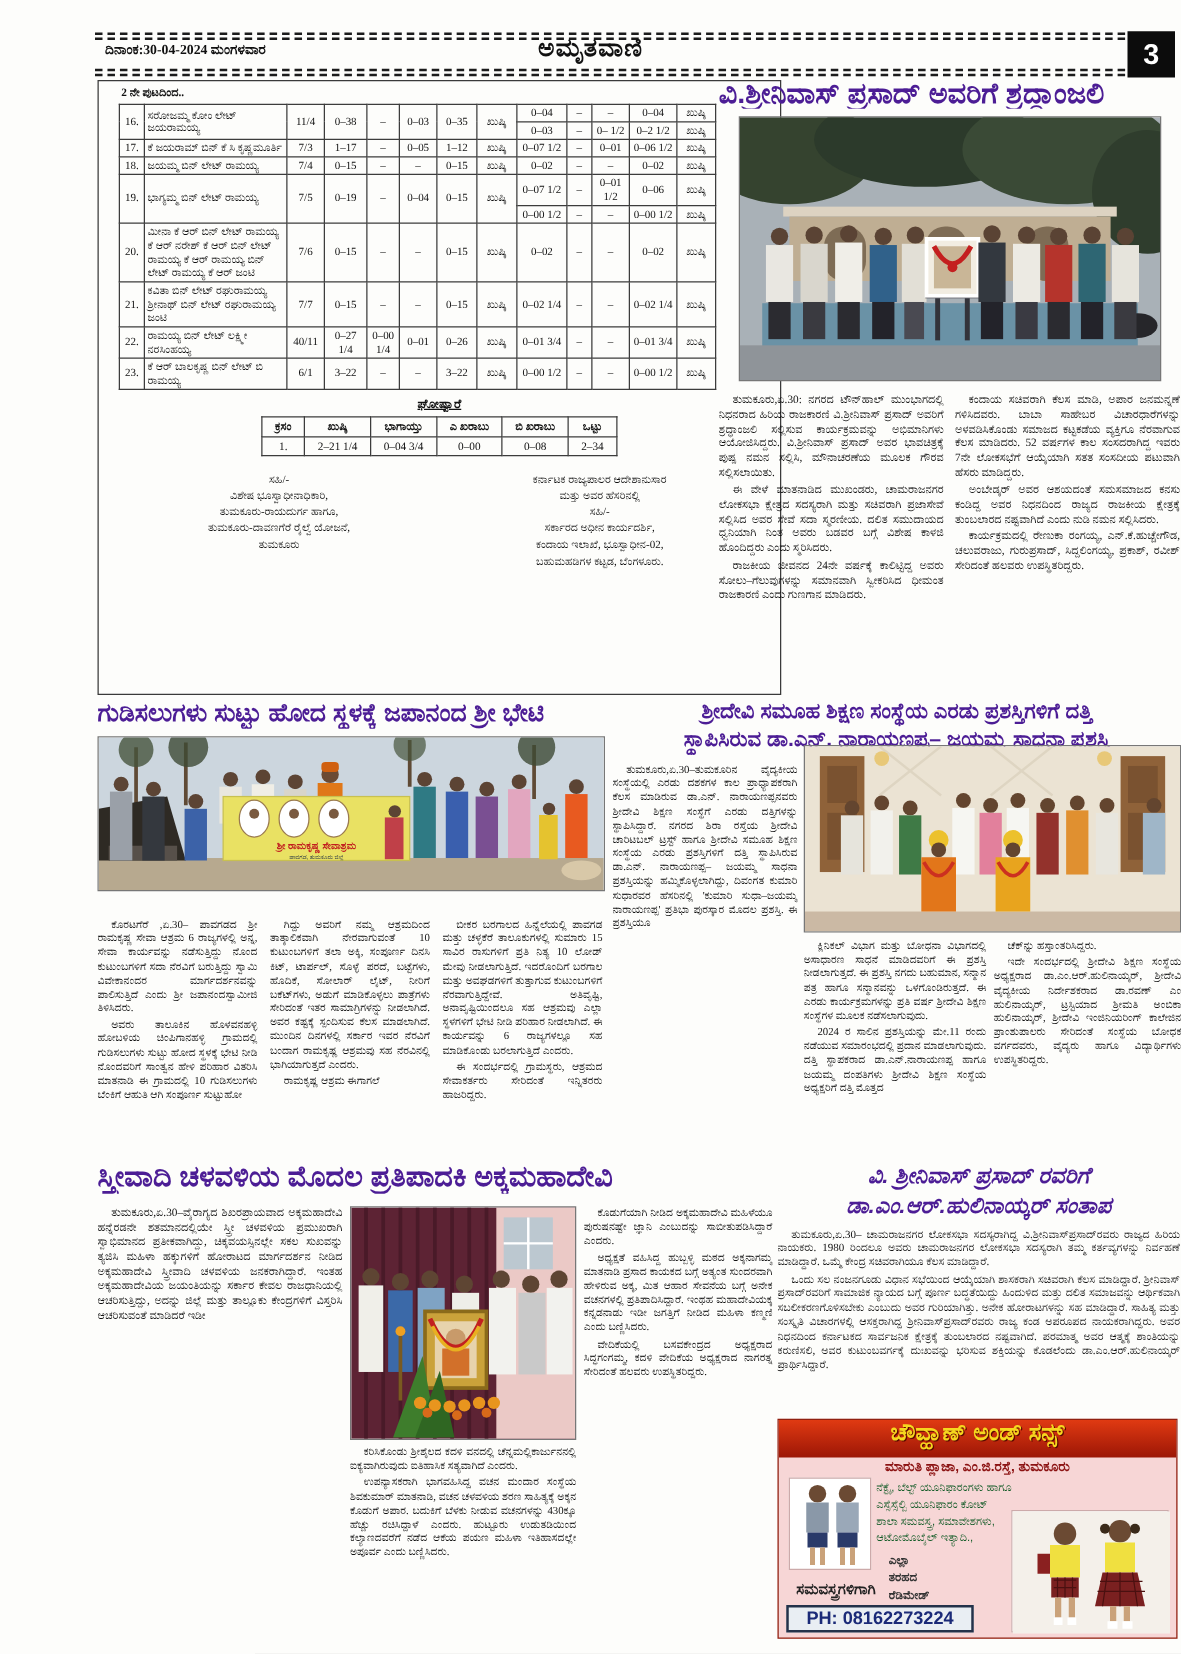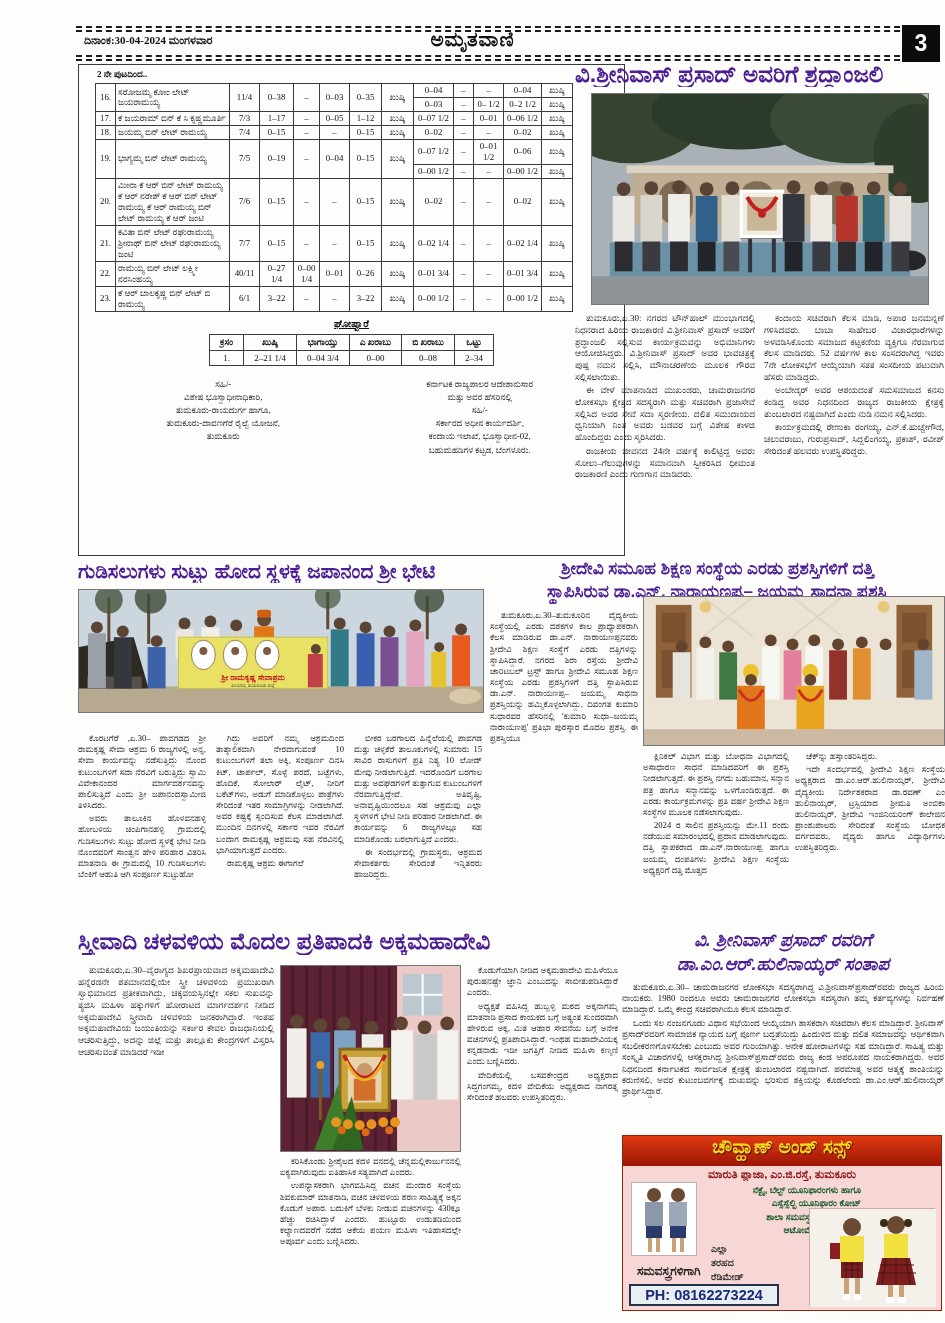--- a/index.html
+++ b/index.html
@@ -64,21 +64,21 @@
 
   
   .artE { position:absolute; left:622px; top:928px; width:322px; }
   .artE .headline { font-size:18px; line-height:1.35; text-align:center; white-space:nowrap; overflow:hidden;font-style:italic; }
   .artE .wide { margin-top:5px; height:148px; overflow:hidden; font-size:8.8px; }
 
   .ad { margin-top:5px; width:320px; height:176px; border:1px solid #902010; background:#f7d6d6; position:relative; overflow:hidden; font-family:"Liberation Sans",sans-serif; }
   .ad-band { height:30px; background:linear-gradient(#e03a12,#9c1606); display:flex; justify-content:center; }
   .ad-brand { color:#f6d71e; font-size:19px; font-weight:bold; text-shadow:1px 1px 0 #5a0a00; white-space:nowrap; }
   .ad-addr { text-align:center; color:#8c1212; font-weight:bold; font-size:11px; padding:2px 17px; }
-  .ad-lines { position:absolute; left:78px; top:48px; width:160px; text-align:right; color:#145c28; font-weight:bold; font-size:9px; line-height:1.5; }
+  .ad-lines { position:absolute; left:78px; top:48px; width:160px; text-align:left; color:#145c28; font-weight:normal; font-size:9px; line-height:1.5; }
   .ad-side { position:absolute; left:88px; top:106px; color:#333; font-weight:bold; font-size:9.5px; line-height:1.5; }
   .ad-visit { position:absolute; left:14px; top:126px; color:#222; font-weight:bold; font-size:12px; line-height:1.6; }
   .ad-img1 { position:absolute; left:8px; top:46px; width:66px; height:74px; background:#fff; border:1px solid #caa; }
   .ad-img2 { position:absolute; left:186px; top:72px; width:126px; height:98px; background:#fff; border:1px solid #caa; }
   .ad-phone { position:absolute; left:6px; top:148px; width:150px; background:#e9eef3; border:2px solid #24324a; color:#1b2a78; font-weight:bold; font-size:14.5px; text-align:center; padding:1px 0; }
 </style>
 </head>
 <body>
 
 <div id="page">

